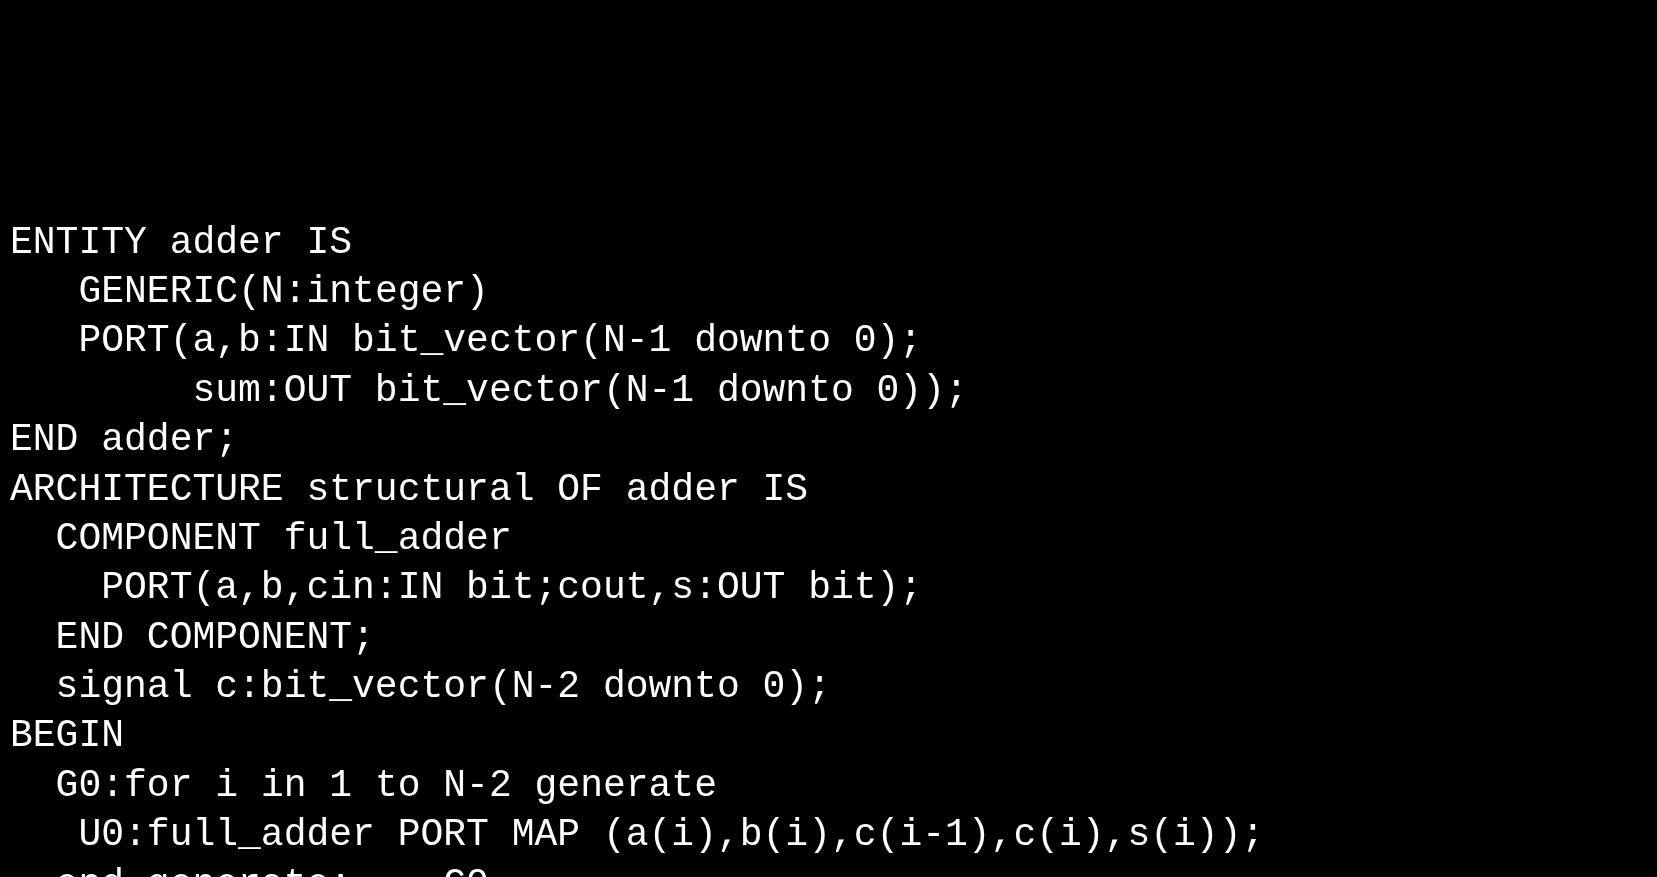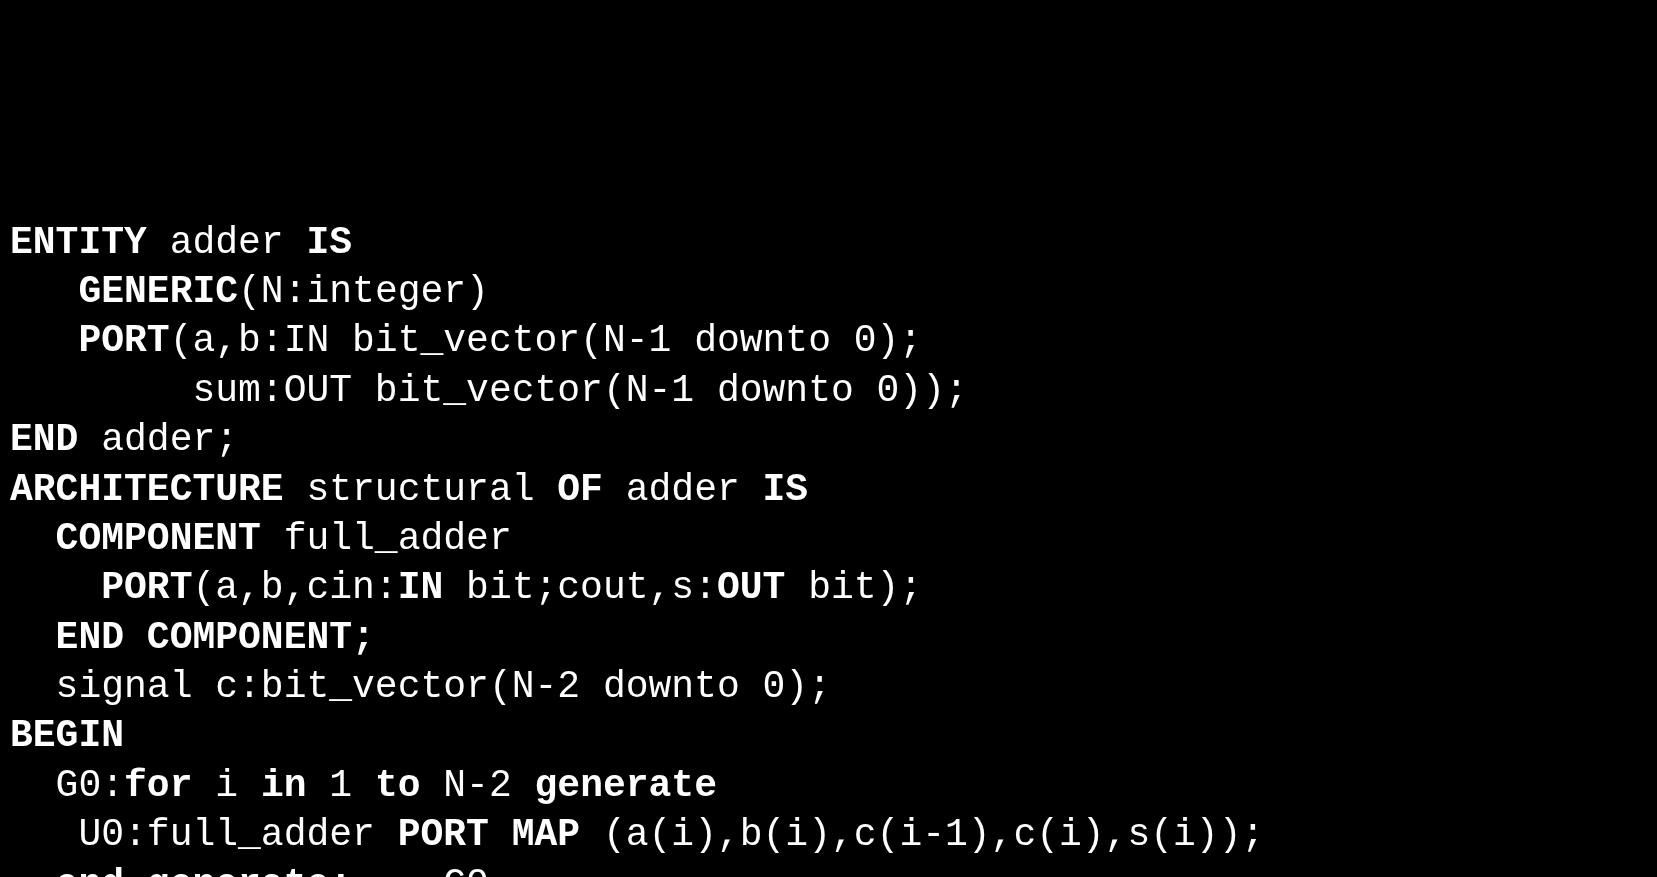--- a/index.html
+++ b/index.html
@@ -10,21 +10,21 @@
       font-size: 38px;
       color: #ffffff;
       line-height: 1.3;
       white-space: pre;
       overflow: hidden;
     }
     .code-container {
       padding: 20px 10px;
     }
     .kw {
-      font-weight: bold;
+      font-weight: normal;
     }
   </style>
 </head>
 <body>
 
 
 
 <div class="code-container" id="code-block"><div><span class="kw">ENTITY</span><span> adder </span><span class="kw">IS</span></div><div>   <span class="kw">GENERIC</span><span>(N:integer)</span></div><div>   <span class="kw">PORT</span><span>(a,b:IN bit_vector(N-1 downto 0);</span></div><div>        <span>sum:OUT bit_vector(N-1 downto 0));</span></div><div><span class="kw">END</span><span> adder;</span></div><div><span class="kw">ARCHITECTURE</span><span> structural </span><span class="kw">OF</span><span> adder </span><span class="kw">IS</span></div><div>  <span class="kw">COMPONENT</span><span> full_adder</span></div><div>    <span class="kw">PORT</span><span>(a,b,cin:</span><span class="kw">IN</span><span> bit;cout,s:</span><span class="kw">OUT</span><span> bit);</span></div><div>  <span class="kw">END COMPONENT;</span></div><div>  <span>signal c:bit_vector(N-2 downto 0);</span></div><div><span class="kw">BEGIN</span></div><div>  <span>G0:</span><span class="kw">for</span><span> i </span><span class="kw">in</span><span> 1 </span><span class="kw">to</span><span> N-2 </span><span class="kw">generate</span></div><div>   <span>U0:full_adder </span><span class="kw">PORT MAP</span><span> (a(i),b(i),c(i-1),c(i),s(i));</span></div><div>  <span class="kw">end generate;</span><span> -- G0</span></div></div>
 
 

